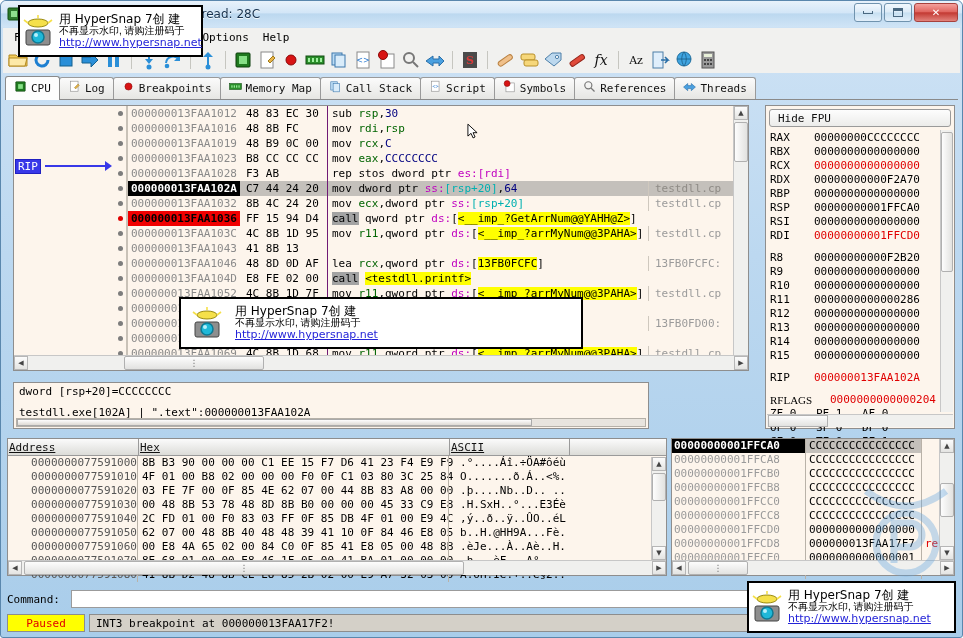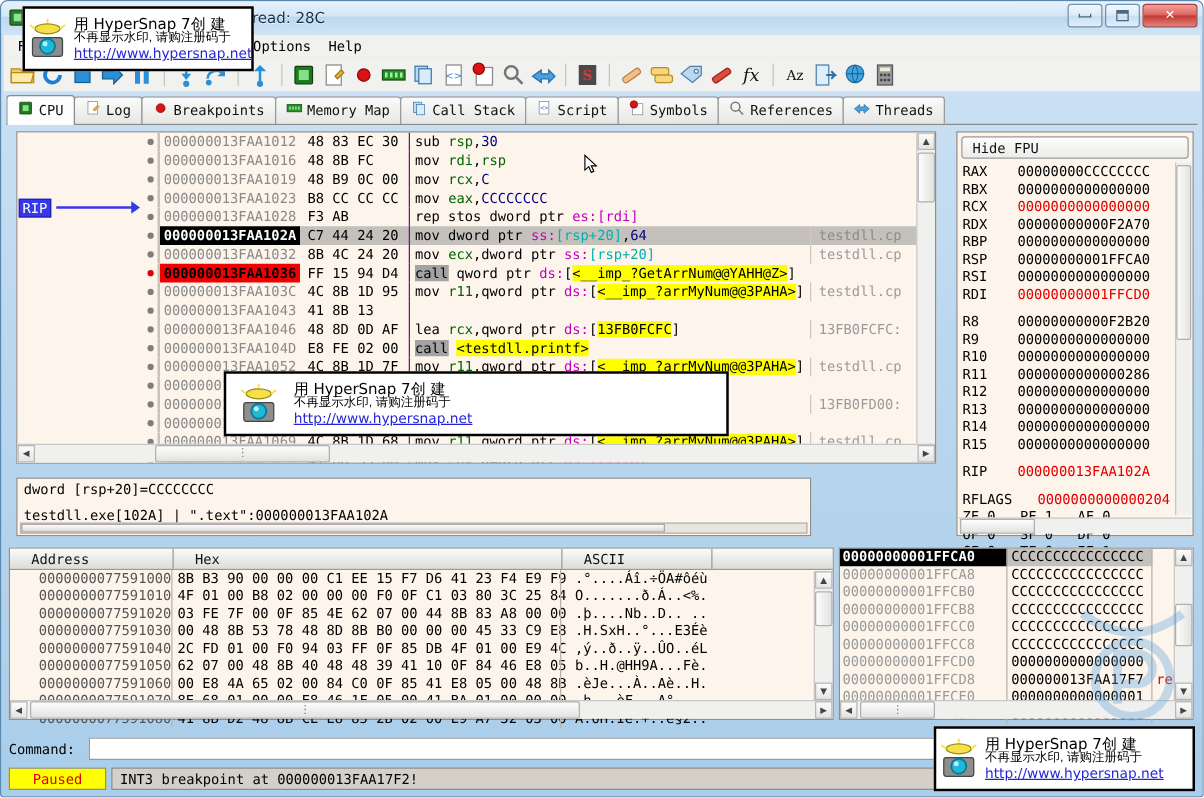--- a/index.html
+++ b/index.html
@@ -182,21 +182,21 @@
 
   
   #dump {
     left: 6px; top: 437px; width: 660px; height: 138px;
     background:#fdf5ec; border:1px solid #8e8e8e;
   }
   .dhead { display:flex; height:17px;
            background:linear-gradient(to bottom,#fbfbfb,#dcdcd8);
            border-bottom:1px solid #9a9a9a;
            font-family:"DejaVu Sans Mono", monospace; font-size:11px; }
-  .dhcell { border-right:1px solid #9a9a9a; padding-left:17px; display:flex; align-items:center; color:#111;}
+  .dhcell { border-right:1px solid #9a9a9a; padding-left:1px; display:flex; align-items:center; color:#111;text-decoration:underline;}
   .drows { font-family:"DejaVu Sans Mono", monospace; font-size:11px; line-height:14px; }
   .dumprow { display:flex; height:14px; white-space:nowrap;text-align:right; }
   .d-addr { width:130px; flex:0 0 130px; padding-left:4px; color:#555; border-right:1px solid #b9b2a8;}
   .d-hex  { width:310px; flex:0 0 310px; padding-left:4px; color:#000; }
   .d-asc  { width:118px; flex:0 0 118px; padding-left:4px; color:#000; border-left:1px solid #b9b2a8;}
 
   
   #stack {
     left: 670px; top: 437px; width: 284px; height: 138px;
     background:#fdf5ec; border:1px solid #8e8e8e;
@@ -779,21 +779,21 @@
           <span class="rname">R15</span>
           <span class="rval">0000000000000000</span>
         </div>
         <div style="height: 8px;"></div>
         <div class="rrow">
           <span class="rname">RIP</span>
           <span class="rval red">000000013FAA102A</span>
         </div>
         <div style="height: 8px;"></div>
         <div class="rrow">
-          <span style="width: 60px; flex: 0 0 60px;">RFLAGS</span>
+          <span style="width: 60px; flex: 0 0 60px; font-family: Liberation Serif, serif;">RFLAGS</span>
           <span class="rval red">0000000000000204</span>
         </div>
         <div class="flagrow">
           <span class="flagcell">ZF 0</span>
           <span class="flagcell">PF 1</span>
           <span class="flagcell">AF 0</span>
         </div>
         <div class="flagrow">
           <span class="flagcell">OF 0</span>
           <span class="flagcell">SF 0</span>
@@ -836,21 +836,21 @@
           <div class="d-hex">03 FE 7F 00  0F 85 4E 62  07 00 44 8B  83 A8 00 00</div>
           <div class="d-asc">.þ....Nb..D.. ..</div>
         </div>
         <div class="dumprow">
           <div class="d-addr">0000000077591030</div>
           <div class="d-hex">00 48 8B 53  78 48 8D 8B  B0 00 00 00  45 33 C9 E8</div>
           <div class="d-asc">.H.SxH..°...E3Éè</div>
         </div>
         <div class="dumprow">
           <div class="d-addr">0000000077591040</div>
-          <div class="d-hex">2C FD 01 00  F0 94 03 FF  0F 85 DB 4F  01 00 E9 4C</div>
+          <div class="d-hex">2C FD 01 00  F0 83 03 FF  0F 85 DB 4F  01 00 E9 4C</div>
           <div class="d-asc">,ý..ð..ÿ..ÛO..éL</div>
         </div>
         <div class="dumprow">
           <div class="d-addr">0000000077591050</div>
           <div class="d-hex">62 07 00 48  8B 40 48 48  39 41 10 0F  84 46 E8 05</div>
           <div class="d-asc">b..H.@HH9A...Fè.</div>
         </div>
         <div class="dumprow">
           <div class="d-addr">0000000077591060</div>
           <div class="d-hex">00 E8 4A 65  02 00 84 C0  0F 85 41 E8  05 00 48 8B</div>

